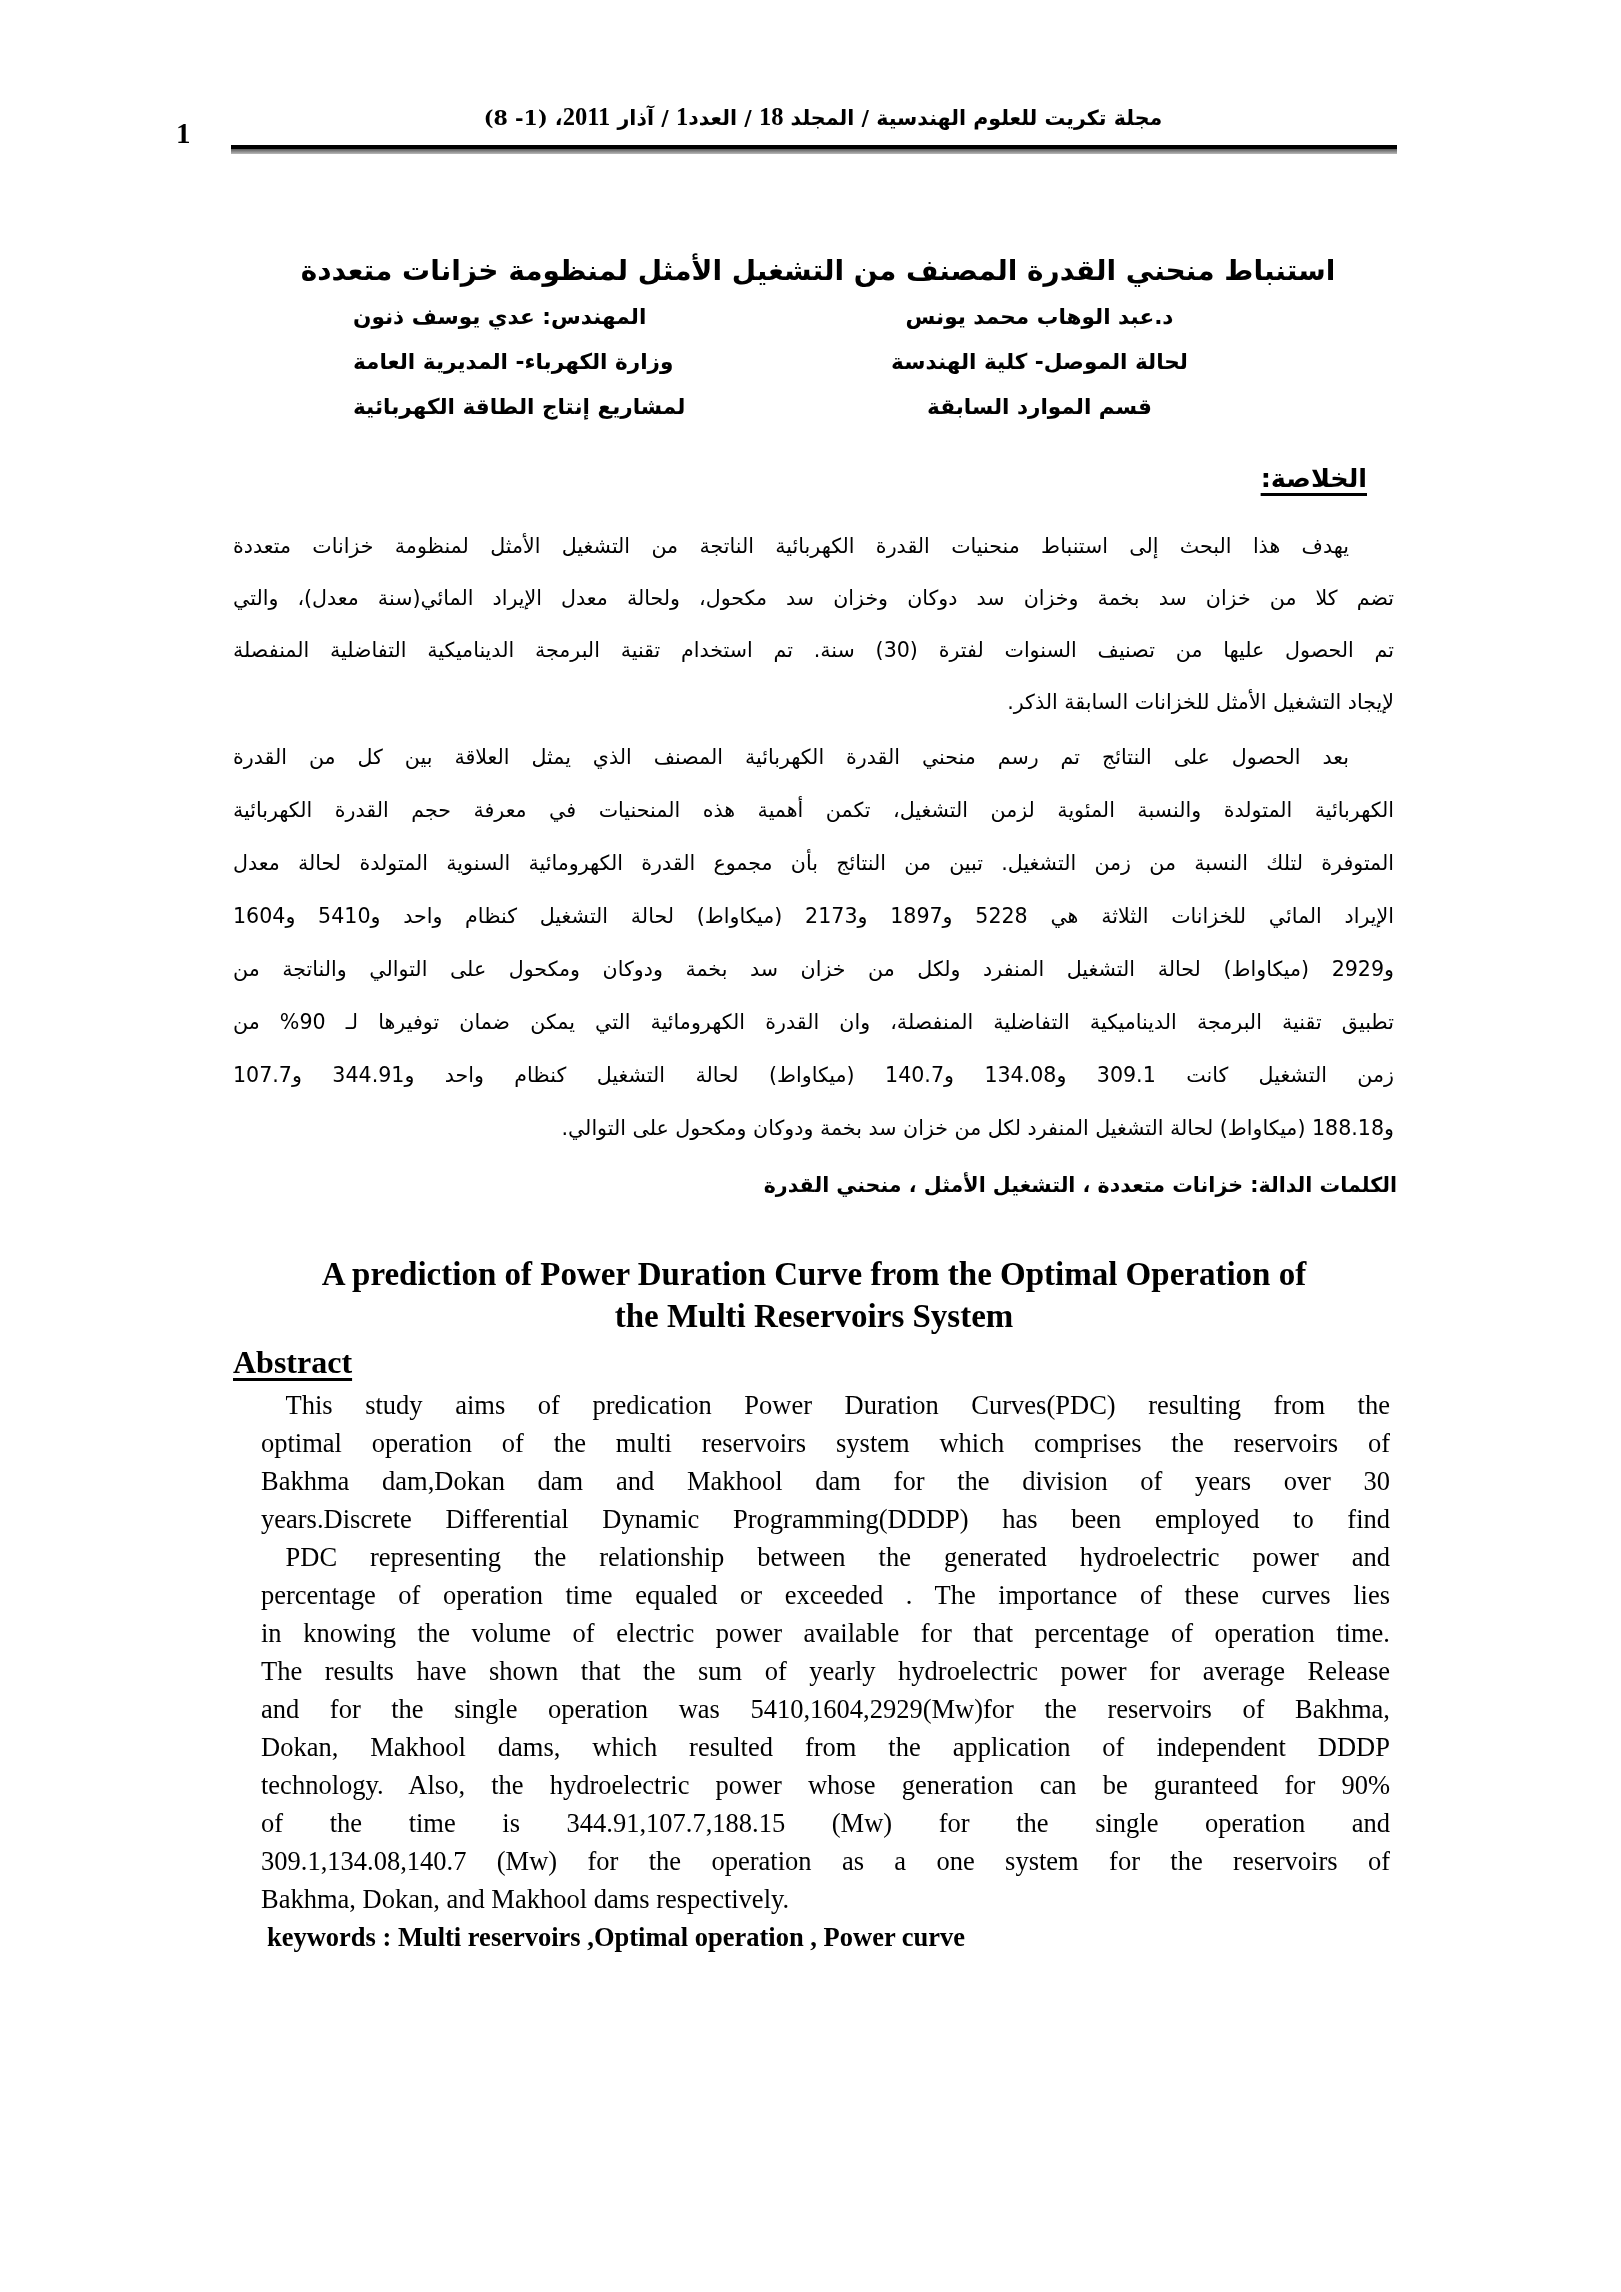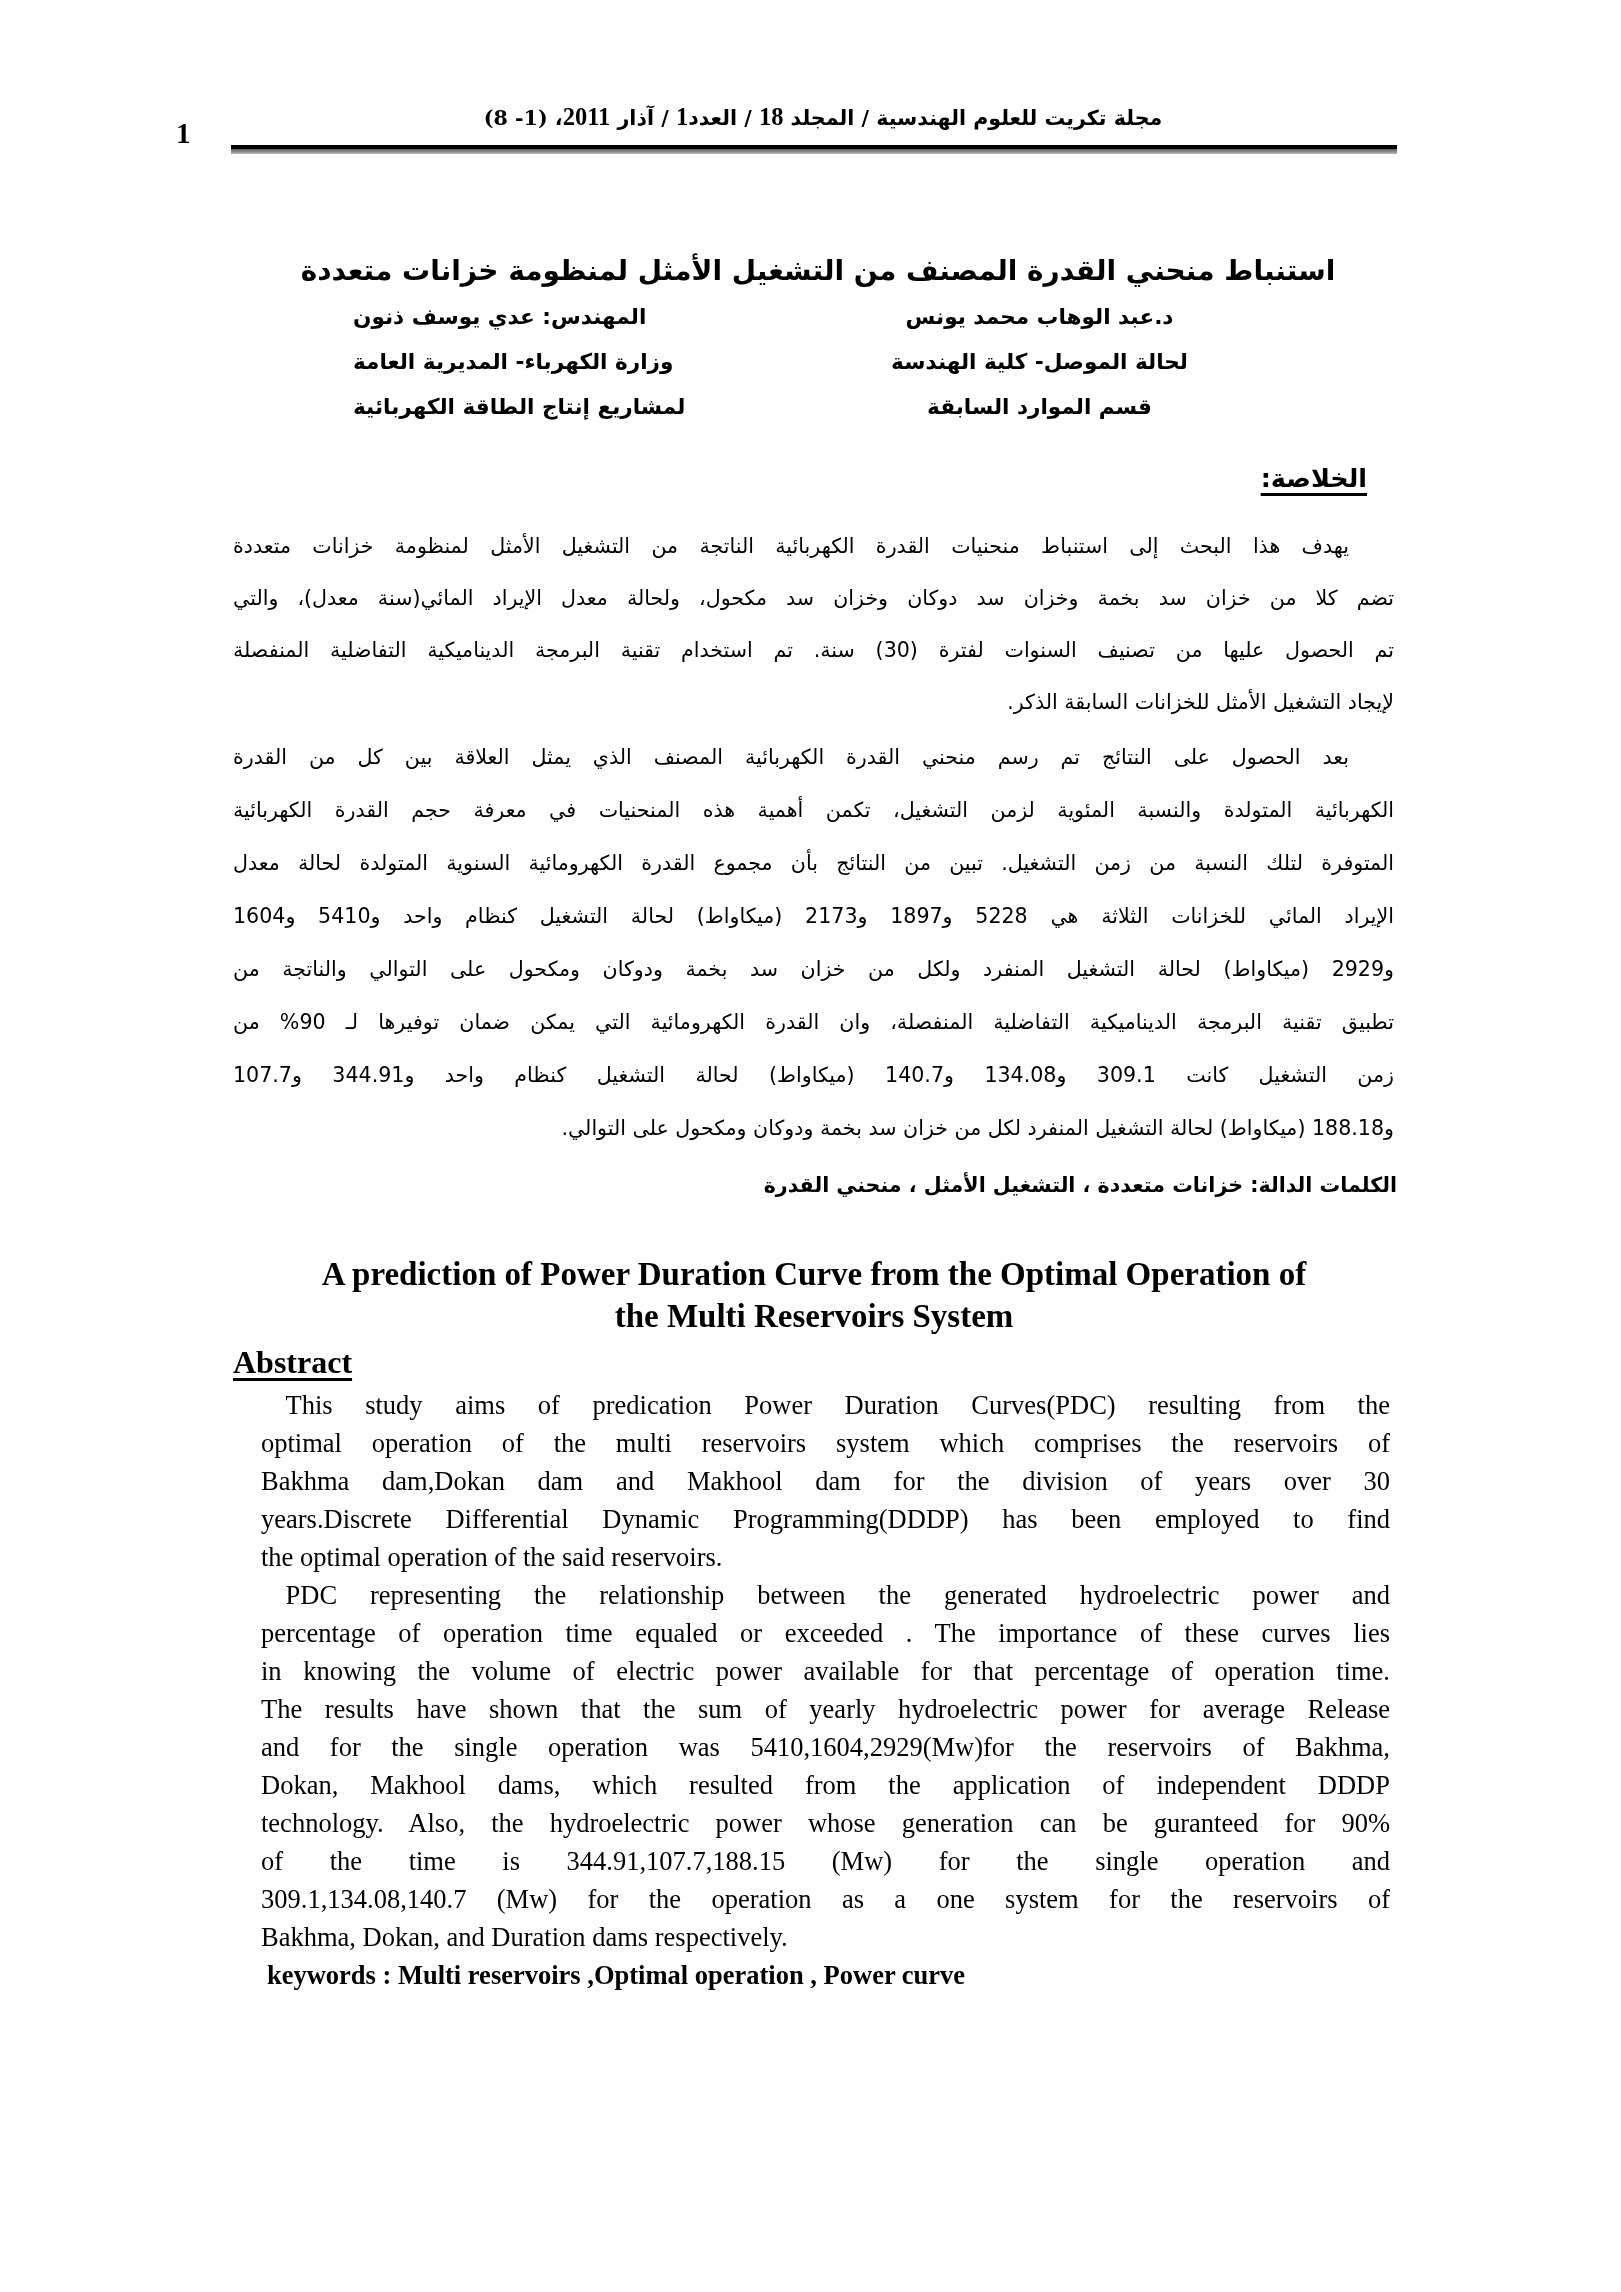--- a/index.html
+++ b/index.html
@@ -85,26 +85,25 @@
   <div>A prediction of  Power Duration Curve from the Optimal Operation of</div>
   <div>the Multi Reservoirs System</div>
 </div>
 <div class="abs en en-abstract-h">Abstract</div>
 
 <div class="abs en en-body">
   <div class="en-line indent">This study aims of predication Power Duration Curves(PDC) resulting from the</div>
   <div class="en-line">optimal operation of the multi reservoirs system which comprises the reservoirs of</div>
   <div class="en-line">Bakhma dam,Dokan dam and Makhool dam for the division of years over 30</div>
   <div class="en-line">years.Discrete Differential Dynamic Programming(DDDP) has been employed to find</div>
-  <div class="en-line last">the optimal operation of the said reservoirs.</div>
   <div class="en-line indent">PDC representing the relationship between the generated hydroelectric power and</div>
   <div class="en-line">percentage of operation time equaled or exceeded . The importance of these curves lies</div>
   <div class="en-line">in knowing the volume of electric power available for that percentage of operation time.</div>
   <div class="en-line">The results have shown that the sum of yearly hydroelectric power for average Release</div>
   <div class="en-line">and for the single operation was 5410,1604,2929(Mw)for the reservoirs of Bakhma,</div>
   <div class="en-line">Dokan, Makhool dams, which resulted from the application of independent DDDP</div>
   <div class="en-line">technology. Also, the hydroelectric power whose generation can be guranteed for 90%</div>
   <div class="en-line">of the time is 344.91,107.7,188.15 (Mw) for the single operation and</div>
   <div class="en-line">309.1,134.08,140.7 (Mw) for the operation as a one system for the reservoirs of</div>
-  <div class="en-line last">Bakhma, Dokan, and Duration dams respectively.</div>
+  <div class="en-line last">Bakhma, Dokan, and Makhool dams respectively.</div>
   <div class="en-line en-kw">keywords : Multi reservoirs ,Optimal operation , Power curve</div>
 </div>
 
 
 </body></html>

